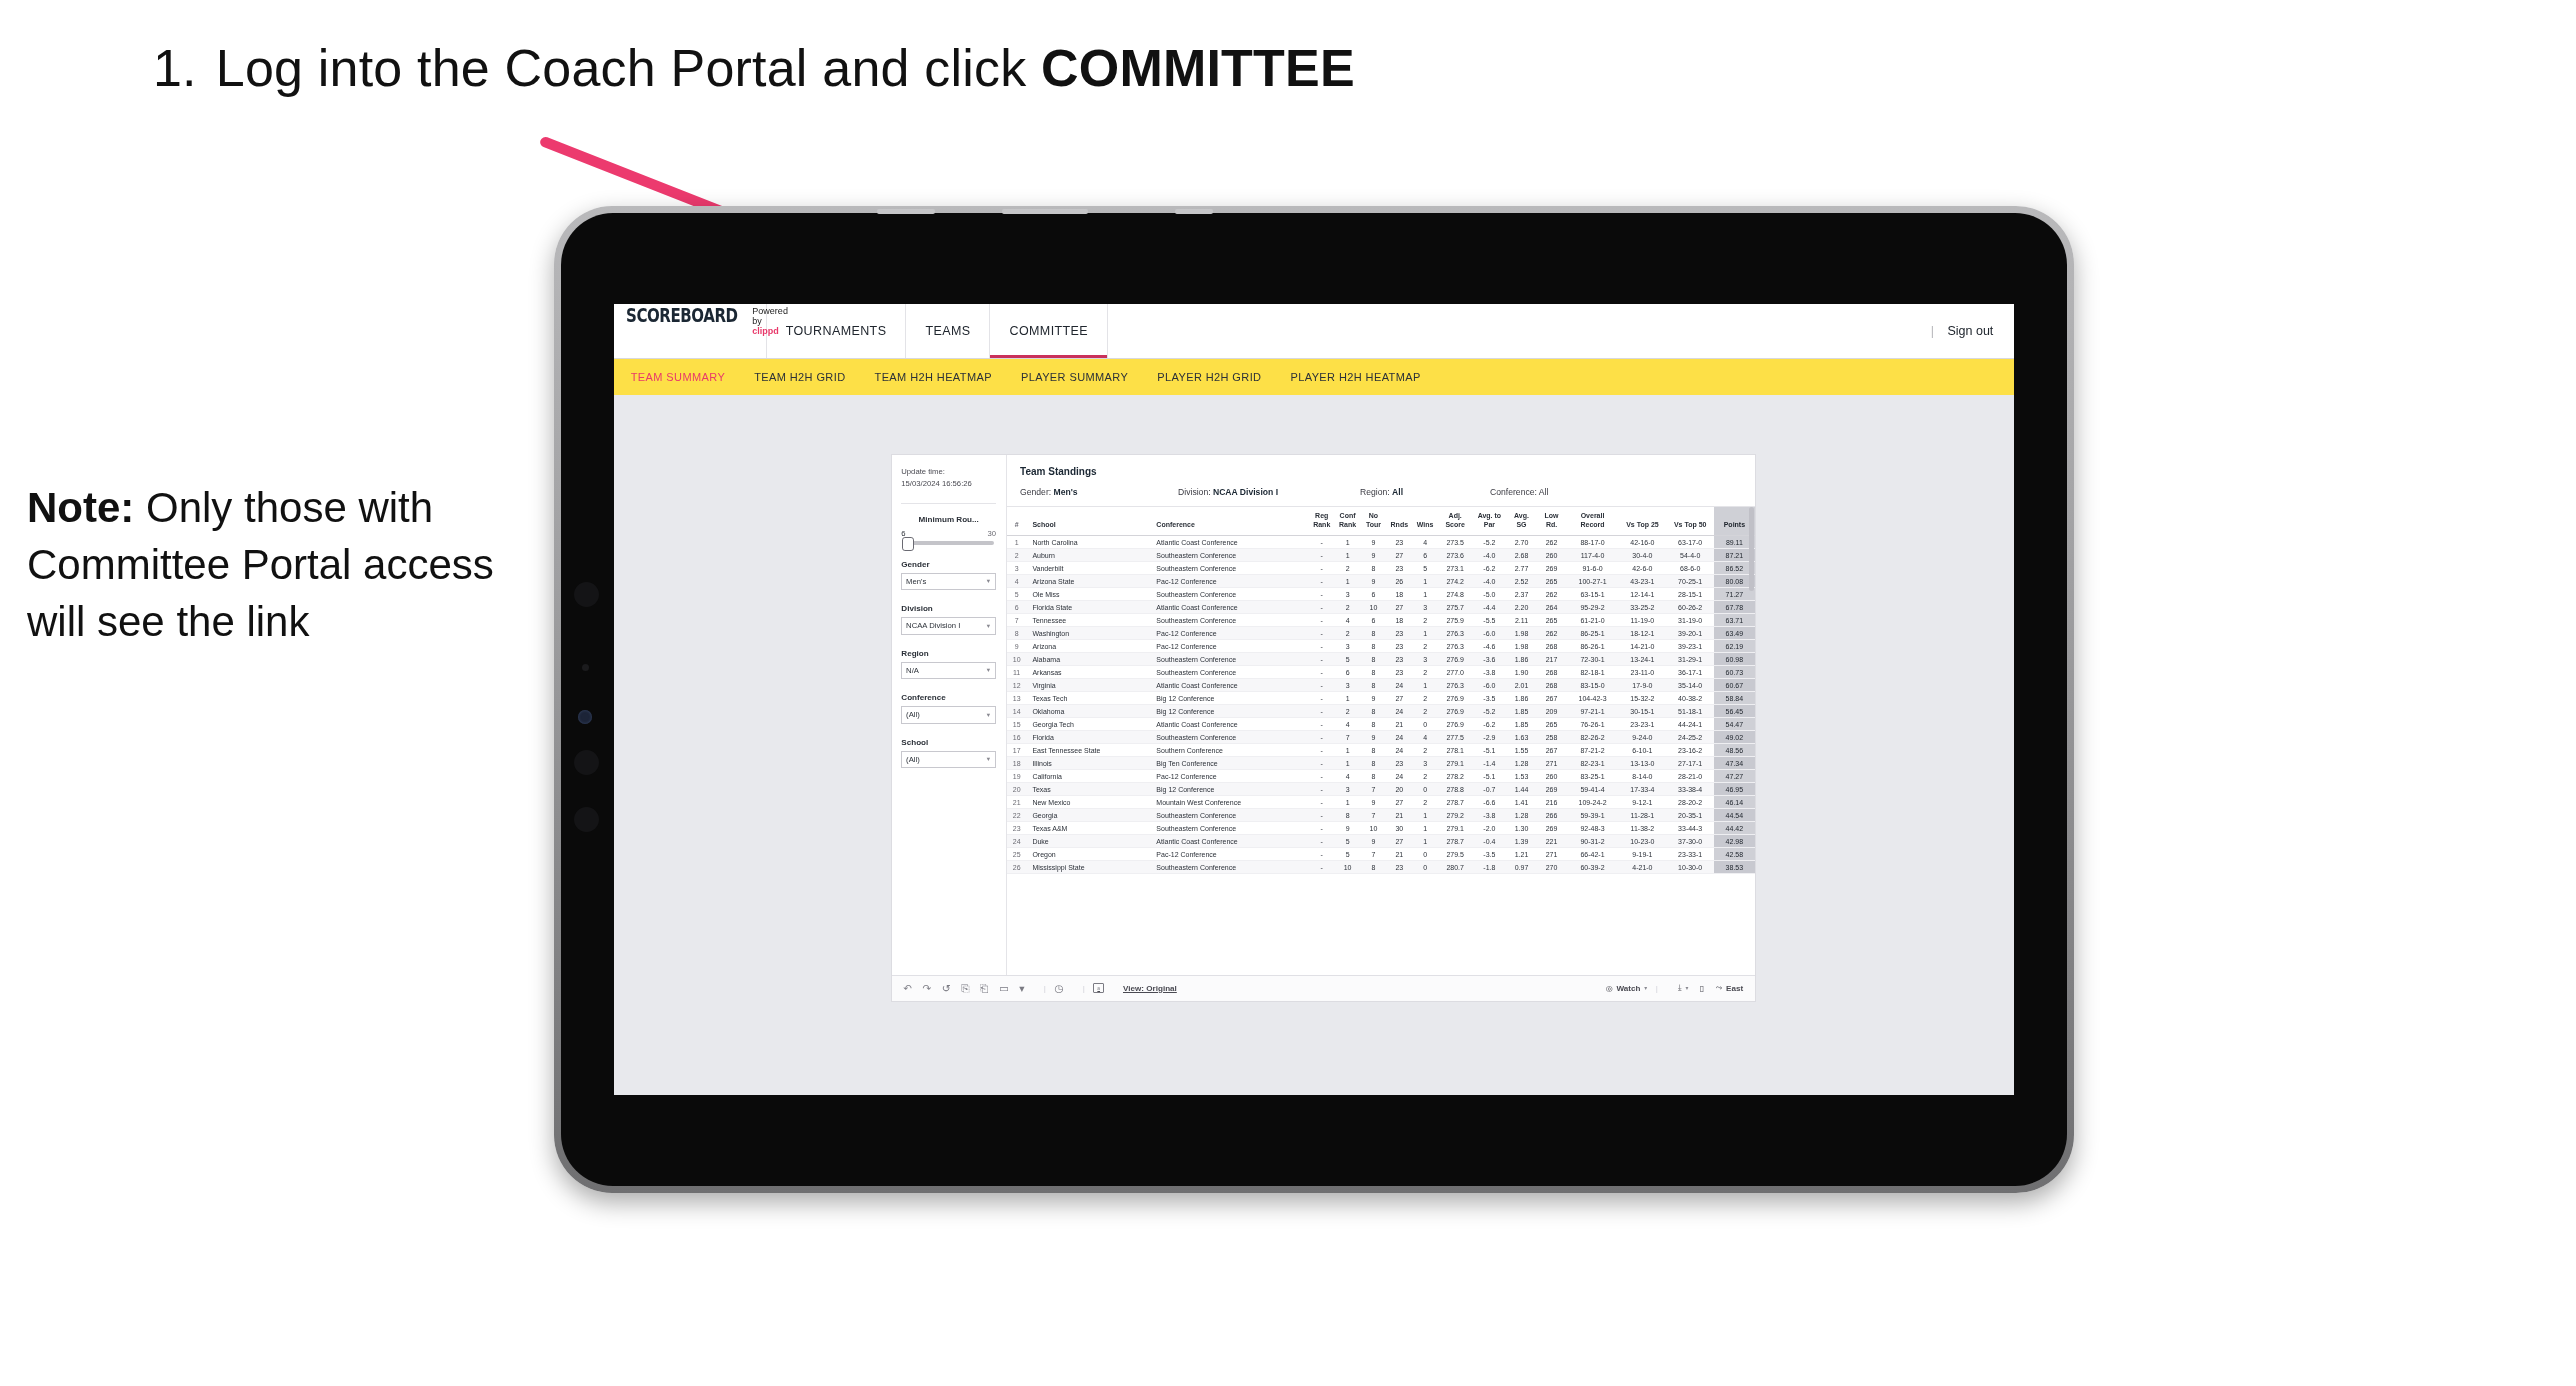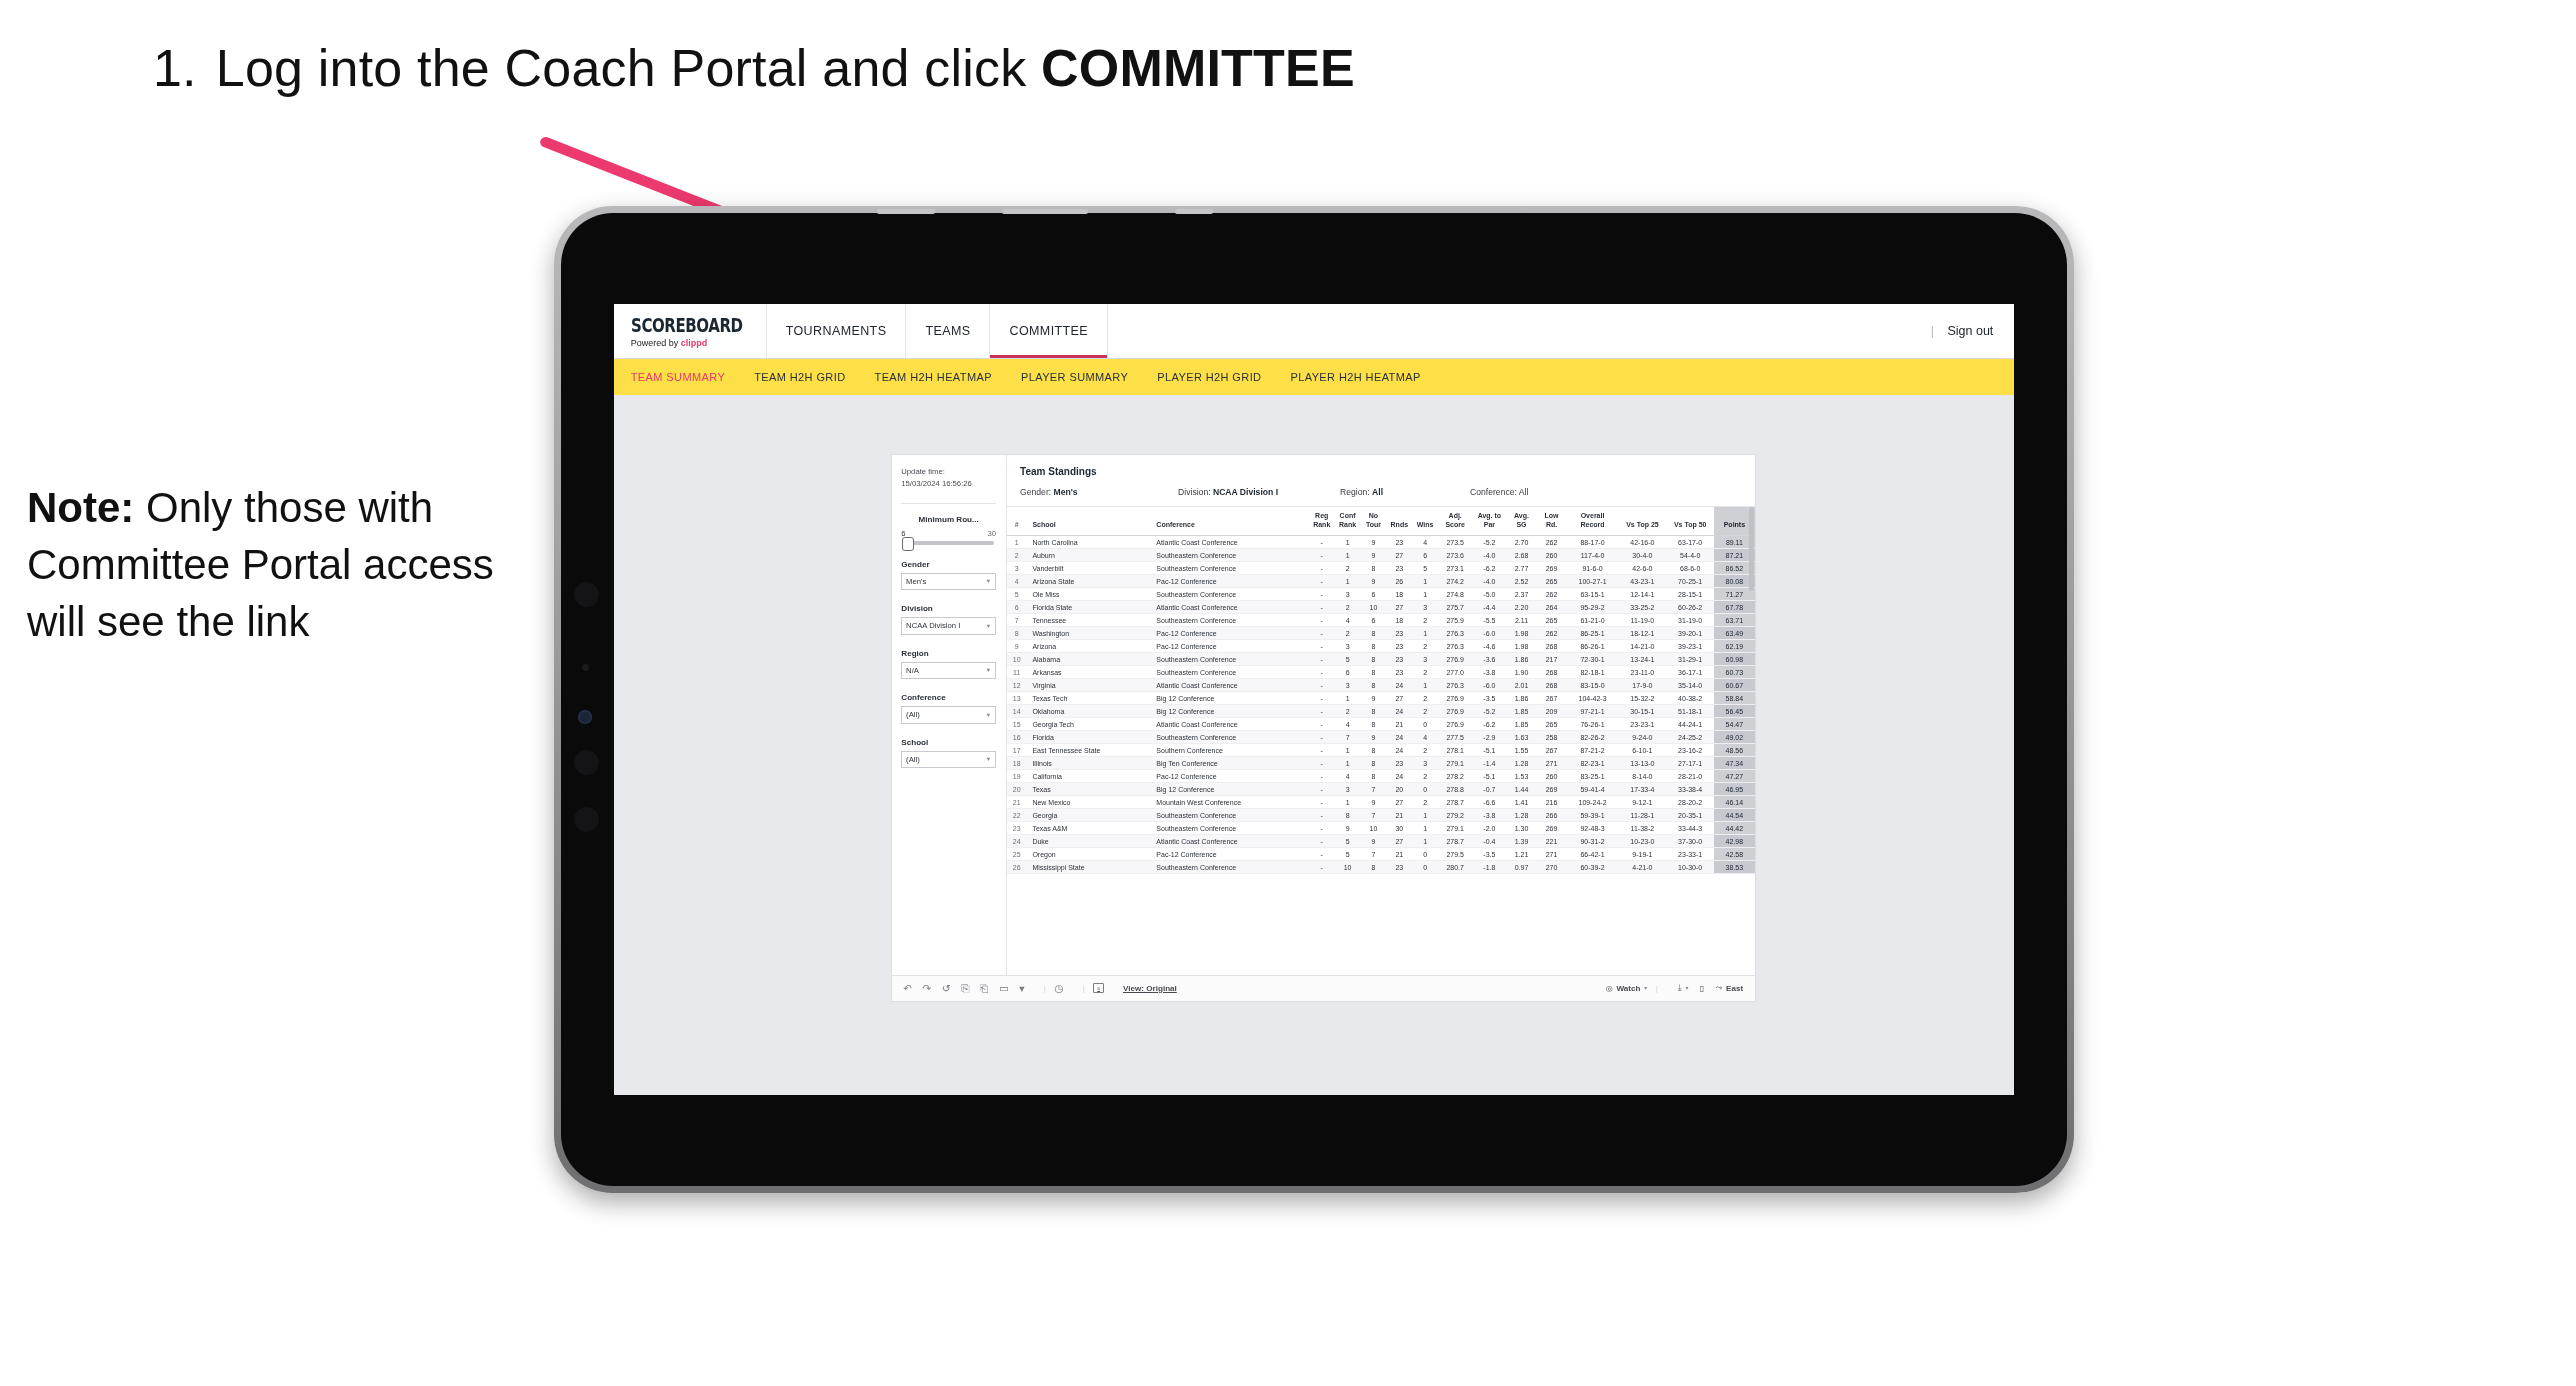--- a/index.html
+++ b/index.html
@@ -55,22 +55,22 @@
     position:absolute;left:53px;top:91px;right:53px;bottom:91px;
     background:#e8e9ed;overflow:hidden;
   }
 
   
   #topnav{
     height:54px;background:#ffffff;display:flex;align-items:stretch;
     border-bottom:1px solid #d8d8dd;position:relative;
   }
   #brand{
-    width:153px;display:flex;flex-direction:column;justify-content:center;
-    padding-left:17px;box-sizing:border-box;border-right:1px solid #e3e3e7;
+    width:153px;display:flex;justify-content:center;
+    padding-left:34px;box-sizing:border-box;border-right:1px solid #e3e3e7;
   }
   #brand-title{
     font-size:19px;font-weight:bold;letter-spacing:-0.5px;color:#1b2733;
     font-family:"DejaVu Sans Condensed","Liberation Sans",sans-serif;
     transform:scaleX(.88);transform-origin:left center;
   }
   #brand-sub{font-size:9px;color:#222;margin-top:1.9px;}
   #brand-sub b{color:#e8396a;font-weight:bold;}
   .topnav-item{
     display:flex;align-items:center;padding:0 19px;font-size:12.5px;
@@ -124,21 +124,21 @@
   }
   .caret{font-size:5.8px;color:#8a8a92;}
 
   
   #table-side{flex:1;display:flex;flex-direction:column;overflow:hidden;}
   #ts-head{padding:11.5px 0 9.6px 13.4px;border-bottom:1px solid #e4e4e8;}
   #ts-title{font-size:10px;font-weight:bold;color:#1b2733;margin-bottom:9.6px;}
   #ts-filters{display:flex;font-size:8.6px;color:#3a3a42;}
   #ts-filters .fv{font-weight:bold;color:#1b2733;}
   #ts-filters > div:nth-child(1){width:158px;}
-  #ts-filters > div:nth-child(2){width:162px;}
+  #ts-filters > div:nth-child(2){width:182px;}
   #ts-filters > div:nth-child(3){width:130px;}
 
   #tbl-wrap{flex:1;overflow:hidden;position:relative;}
   table{border-collapse:collapse;width:100%;font-size:7px;color:#2b3038;}
   thead th{
     font-weight:bold;color:#2b3038;padding:4.8px 1.9px 5.8px 1.9px;
     vertical-align:bottom;border-bottom:1px solid #d4d4d9;line-height:1.25;
   }
   tbody td{padding:2.5px 1.9px;border-bottom:1px solid #efeff2;white-space:nowrap;}
   tbody tr:nth-child(even){background:#f7f7f9;}

